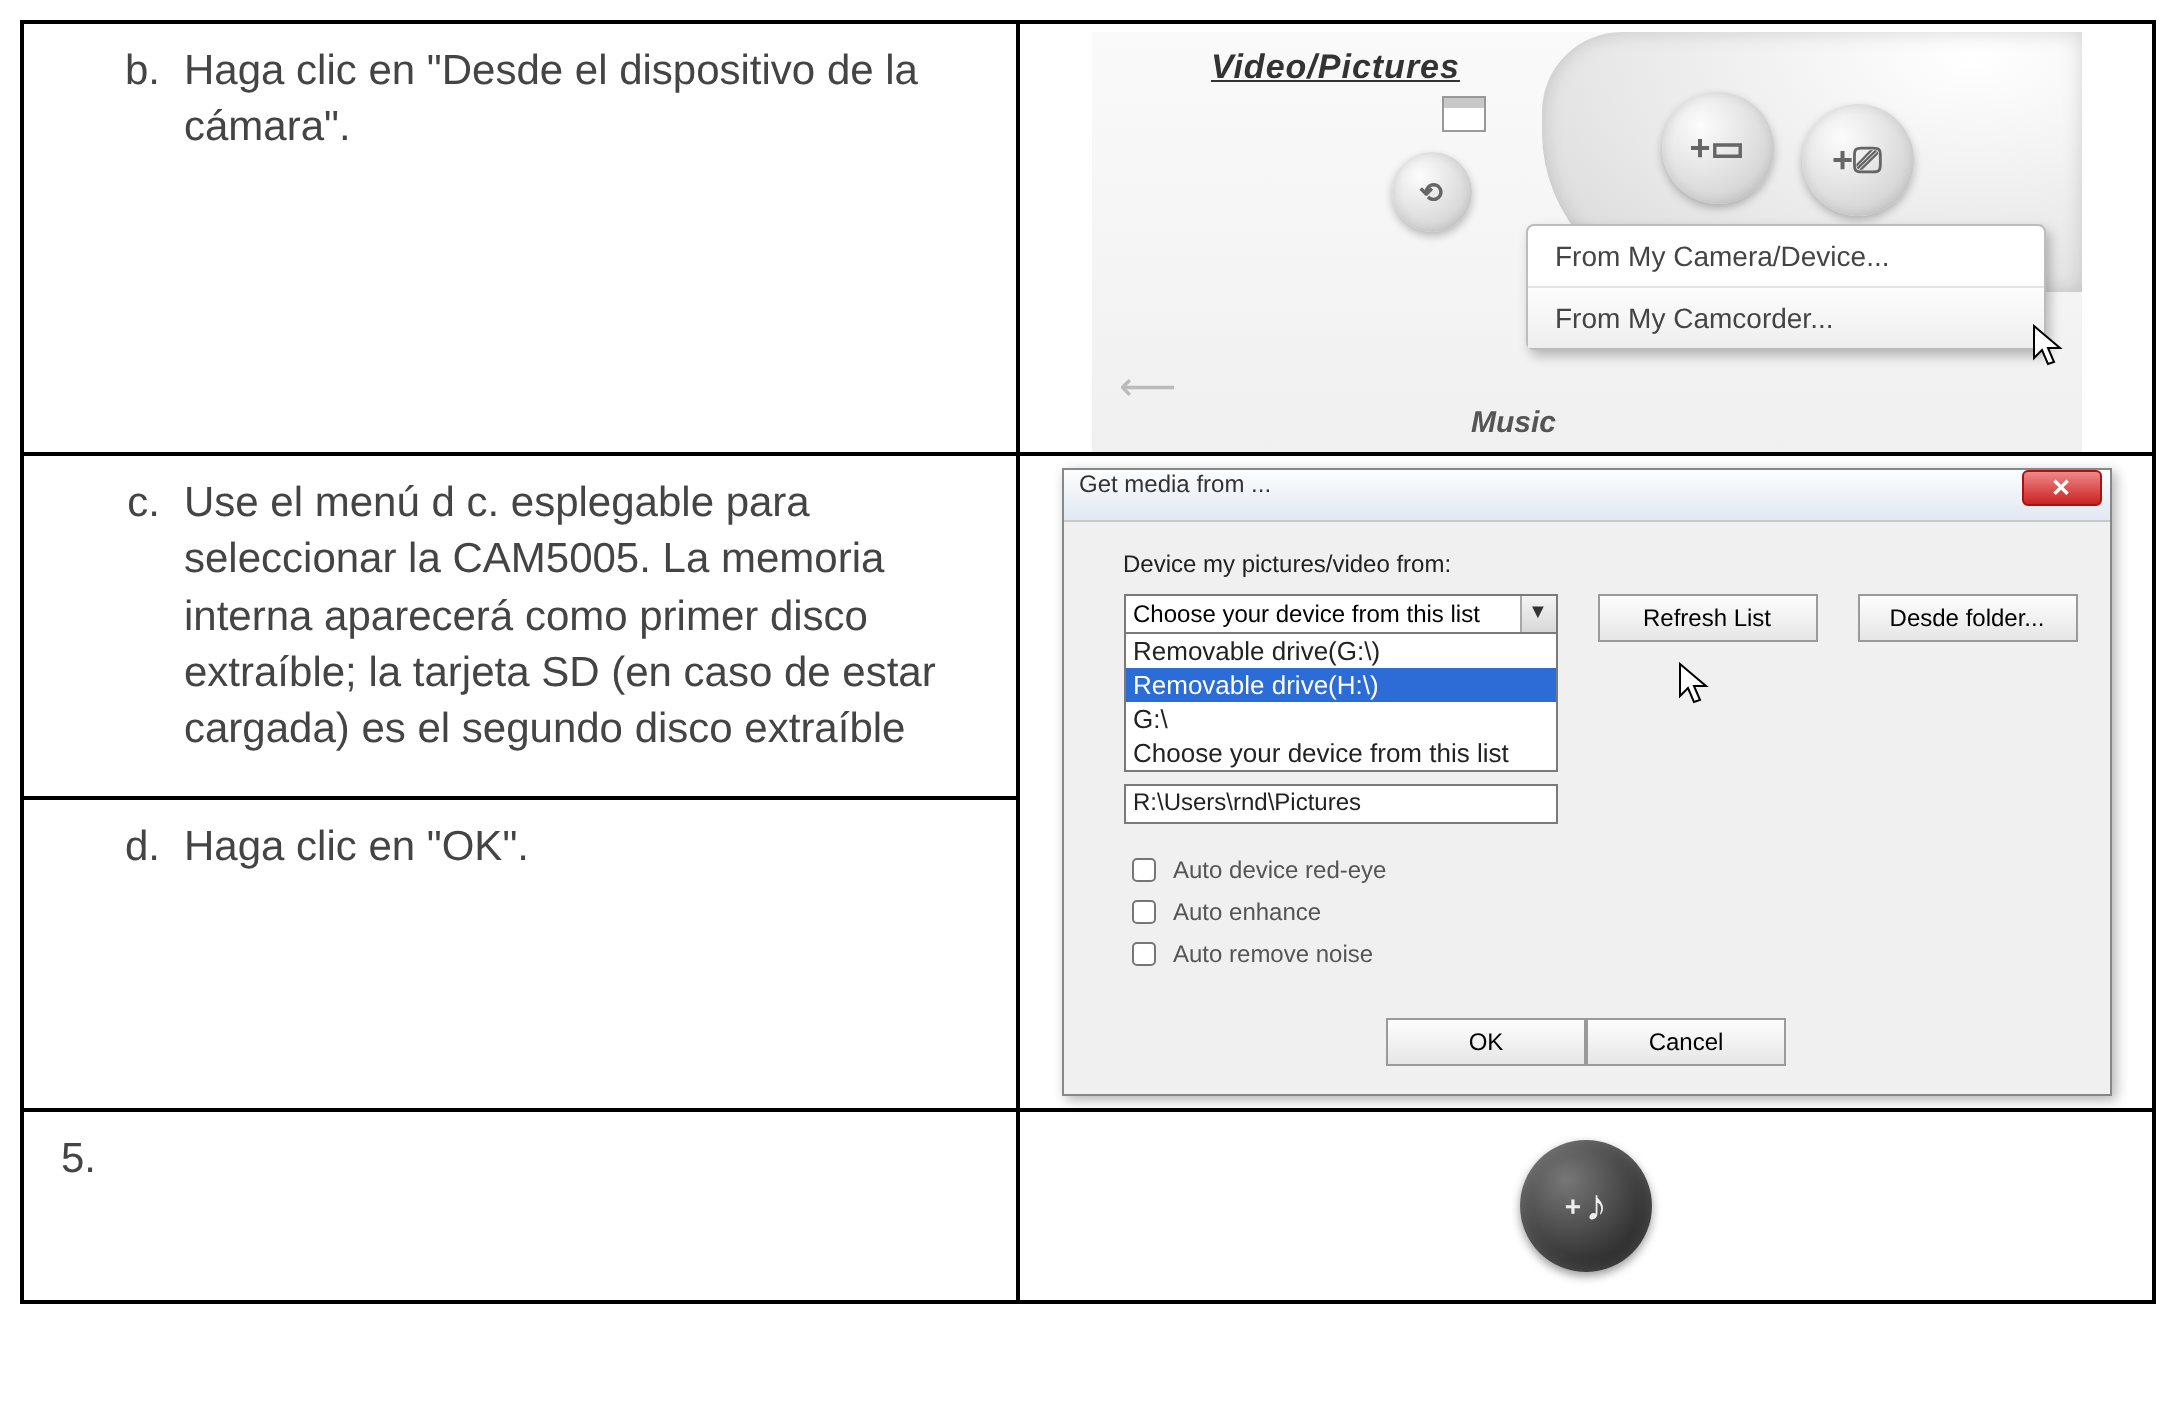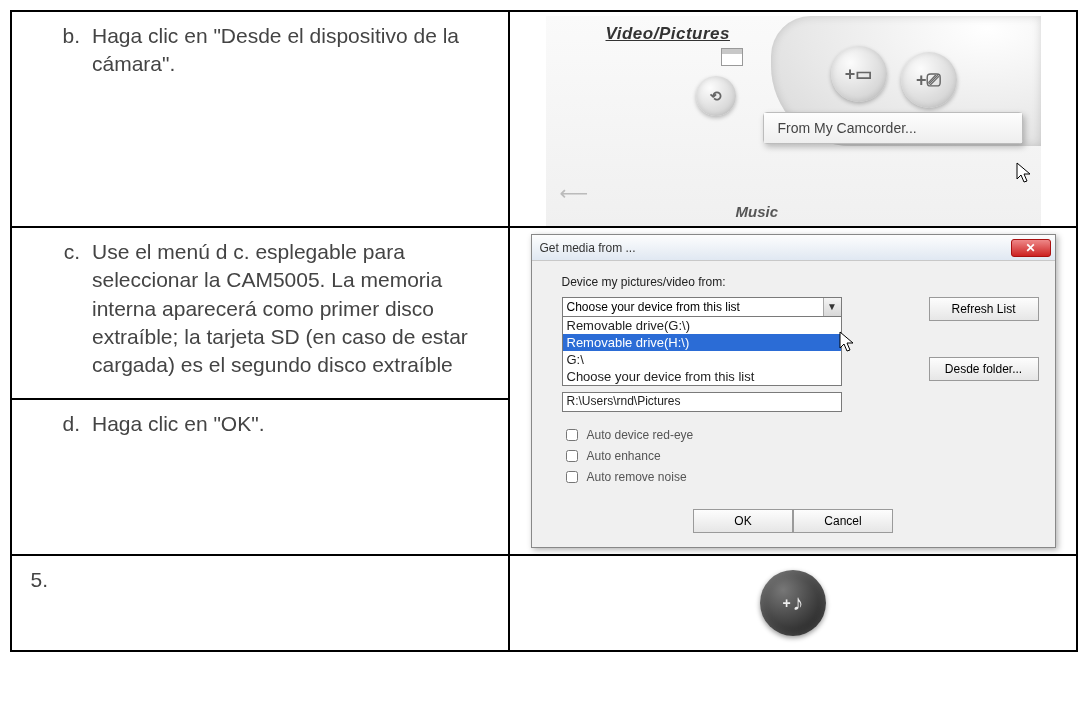--- a/index.html
+++ b/index.html
@@ -141,21 +141,21 @@
     width: 525px;
     background: #f0f0f0;
     border: 1px solid #888;
     box-shadow: 2px 2px 6px rgba(0,0,0,0.3);
     font-family: "Segoe UI", Tahoma, sans-serif;
     font-size: 12px;
     color: #222;
   }
   .dlg-titlebar {
     display: flex;
-    align-items: center;
+    align-items: flex-start;
     background: linear-gradient(#fdfdfd, #e0e8f2);
     border-bottom: 1px solid #c8c8c8;
     height: 26px;
     padding: 0 4px 0 8px;
   }
   .dlg-title { flex: 1; font-size: 12px; color: #333; }
   .dlg-close {
     width: 40px; height: 18px;
     background: linear-gradient(#e88, #c22);
     border: 1px solid #a11;
@@ -215,22 +215,22 @@
   .path-field {
     margin-top: 6px;
     border: 1px solid #7a7a7a;
     background: #fff;
     height: 20px;
     padding: 1px 4px;
     font-size: 12px;
   }
   .side-btns {
     display: flex;
-    flex-direction: column;
-    gap: 36px;
+    flex-direction: row;
+    gap: 20px;
     margin-left: auto;
   }
   .winbtn {
     min-width: 110px;
     height: 24px;
     background: linear-gradient(#fdfdfd,#e6e6e6);
     border: 1px solid #9a9a9a;
     font-size: 12px;
     padding: 0 10px;
   }
@@ -277,20 +277,21 @@
         <div class="vp-camera"></div>
         <div class="roundbtn small" style="top:60px; left:150px;">⟲</div>
         <div class="roundbtn" style="top:30px; left:285px;">
           <span>+▭</span>
         </div>
         <div class="roundbtn" style="top:36px; left:355px;">
           <span>+⎚</span>
         </div>
         <div class="arrow-left">⟵</div>
         <div class="menu">
+          <div class="menu-item">From My Camera/Device...</div>
           <div class="menu-item">From My Camcorder...</div>
         </div>
         <svg class="cursor-svg" style="top:146px; right:6px;" width="20" height="22">
           <path d="M2 1 L2 17 L6 13 L9 20 L12 19 L9 12 L15 12 Z" fill="#fff" stroke="#000" stroke-width="1"></path>
         </svg>
         <div class="music-lbl">Music</div>
       </div>
     </div>
   </div>
 

